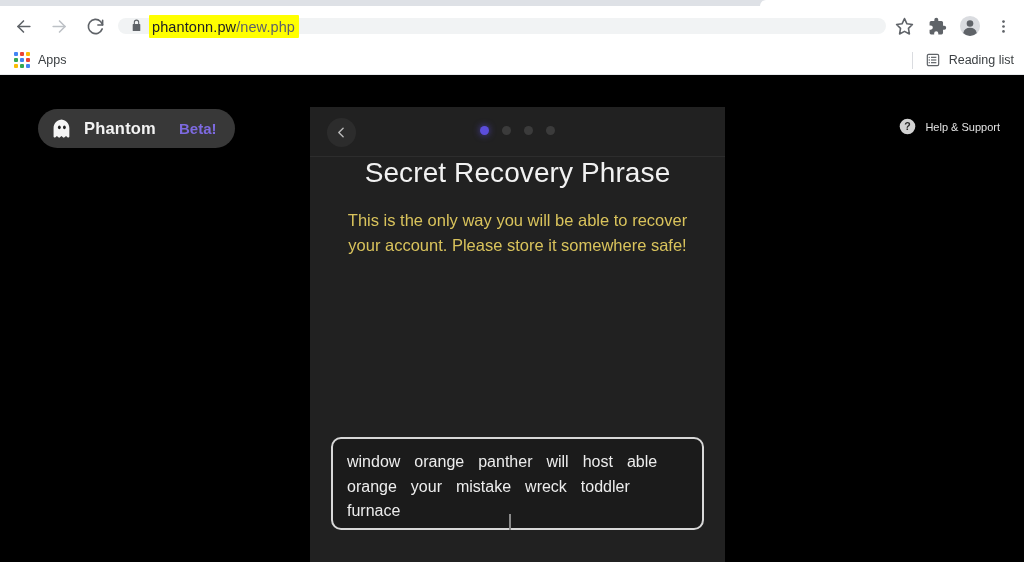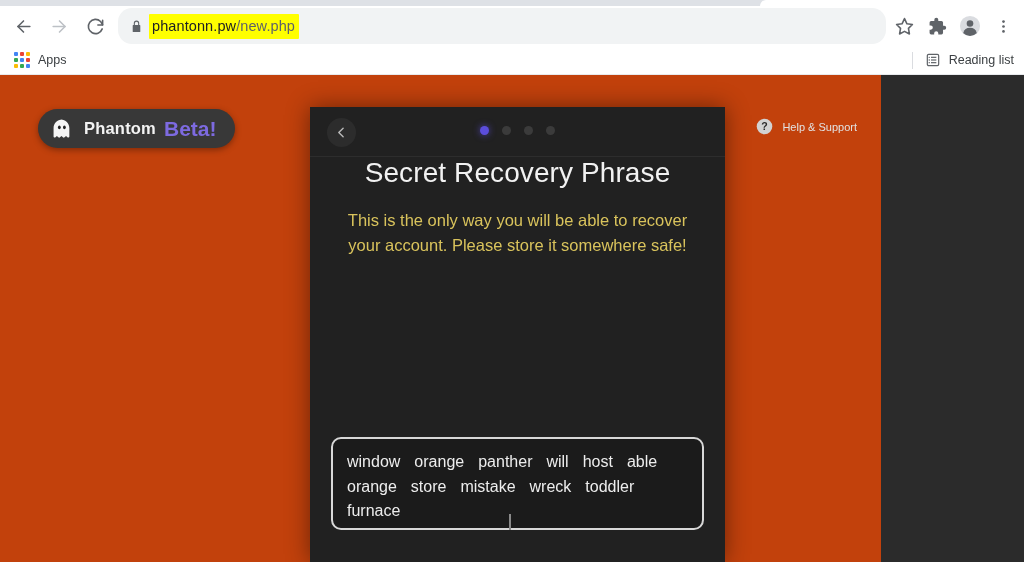--- a/index.html
+++ b/index.html
@@ -40,26 +40,26 @@
     border-radius: 50%;
     color: #5f6368;
   }
   .nav-btn:first-child { margin-left: 8px; }
   .nav-btn svg { display: block; }
   .nav-btn.disabled { color: #bdc1c6; }
 
   .omnibox {
     position: relative;
     margin-left: 8px;
-    height: 36px;
+    height: 16px;
     flex: 1 1 auto;
     max-width: 780px;
     background: #f1f3f4;
     border-radius: 14px;
-    display: flex; align-items: center;
+    display: flex; 
     padding: 0 12px;
   }
   .lock-icon { width: 13px; height: 15px; margin-right: 9px; flex: 0 0 auto; }
   .url-wrap { position: relative; display: inline-block; }
   .url-highlight {
     position: absolute;
     left: -3px; top: -3px; right: -4px; bottom: -4px;
     background: #ffff00;
     z-index: 0;
     border-radius: 1px;
@@ -110,36 +110,36 @@
     padding-right: 10px;
     padding-left: 42px;
   }
   .rl-sep { width: 1px; height: 17px; background: #dadce0; margin-right: 12px; }
   .rl-icon { width: 16px; height: 16px; margin-right: 8px; color: #5f6368; }
   .rl-label { font-size: 12.5px; color: #3c4043; }
 
   
   .page {
     position: absolute; left: 0; top: 75px;
-    width: 881px; height: 487px;
-    background: #c2410c;
+    width: 1024px; height: 487px;
+    background: #000000;
   }
 
   .phantom-badge {
     position: absolute; left: 38px; top: 34px;
     height: 39px;
     background: #383838;
     border-radius: 20px;
     display: flex; align-items: center;
     padding: 0 18px 0 13px;
     box-shadow: 0 2px 6px rgba(0,0,0,0.35);
   }
   .ghost { width: 22px; height: 22px; margin-right: 11px; flex: 0 0 auto; }
   .phantom-name { font-size: 16.5px; font-weight: bold; color: #f3f3f3; letter-spacing: 0.2px; }
-  .phantom-beta { font-size: 21px; font-weight: bold; color: #7d6ae0; margin-left: 8px; }
+  .phantom-beta { font-size: 15px; font-weight: bold; color: #7d6ae0; margin-left: 23px; }
 
   .help-support {
     position: absolute; right: 24px; top: 43px;
     display: flex; align-items: center;
   }
   .help-icon { width: 17px; height: 17px; margin-right: 9px; color: #c9c9c9; }
   .help-label { font-size: 11px; color: #e2e2e2; }
 
   
   .modal {
@@ -360,21 +360,21 @@
 
     <div class="seed-box">
       <div class="seed-words">
         <span class="seed-word">window</span>
         <span class="seed-word">orange</span>
         <span class="seed-word">panther</span>
         <span class="seed-word">will</span>
         <span class="seed-word">host</span>
         <span class="seed-word">able</span>
         <span class="seed-word">orange</span>
-        <span class="seed-word">store</span>
+        <span class="seed-word">your</span>
         <span class="seed-word">mistake</span>
         <span class="seed-word">wreck</span>
         <span class="seed-word">toddler</span>
         <span class="seed-word">furnace</span>
       </div>
       <span class="text-caret"></span>
     </div>
 
   </div>
 </div>

